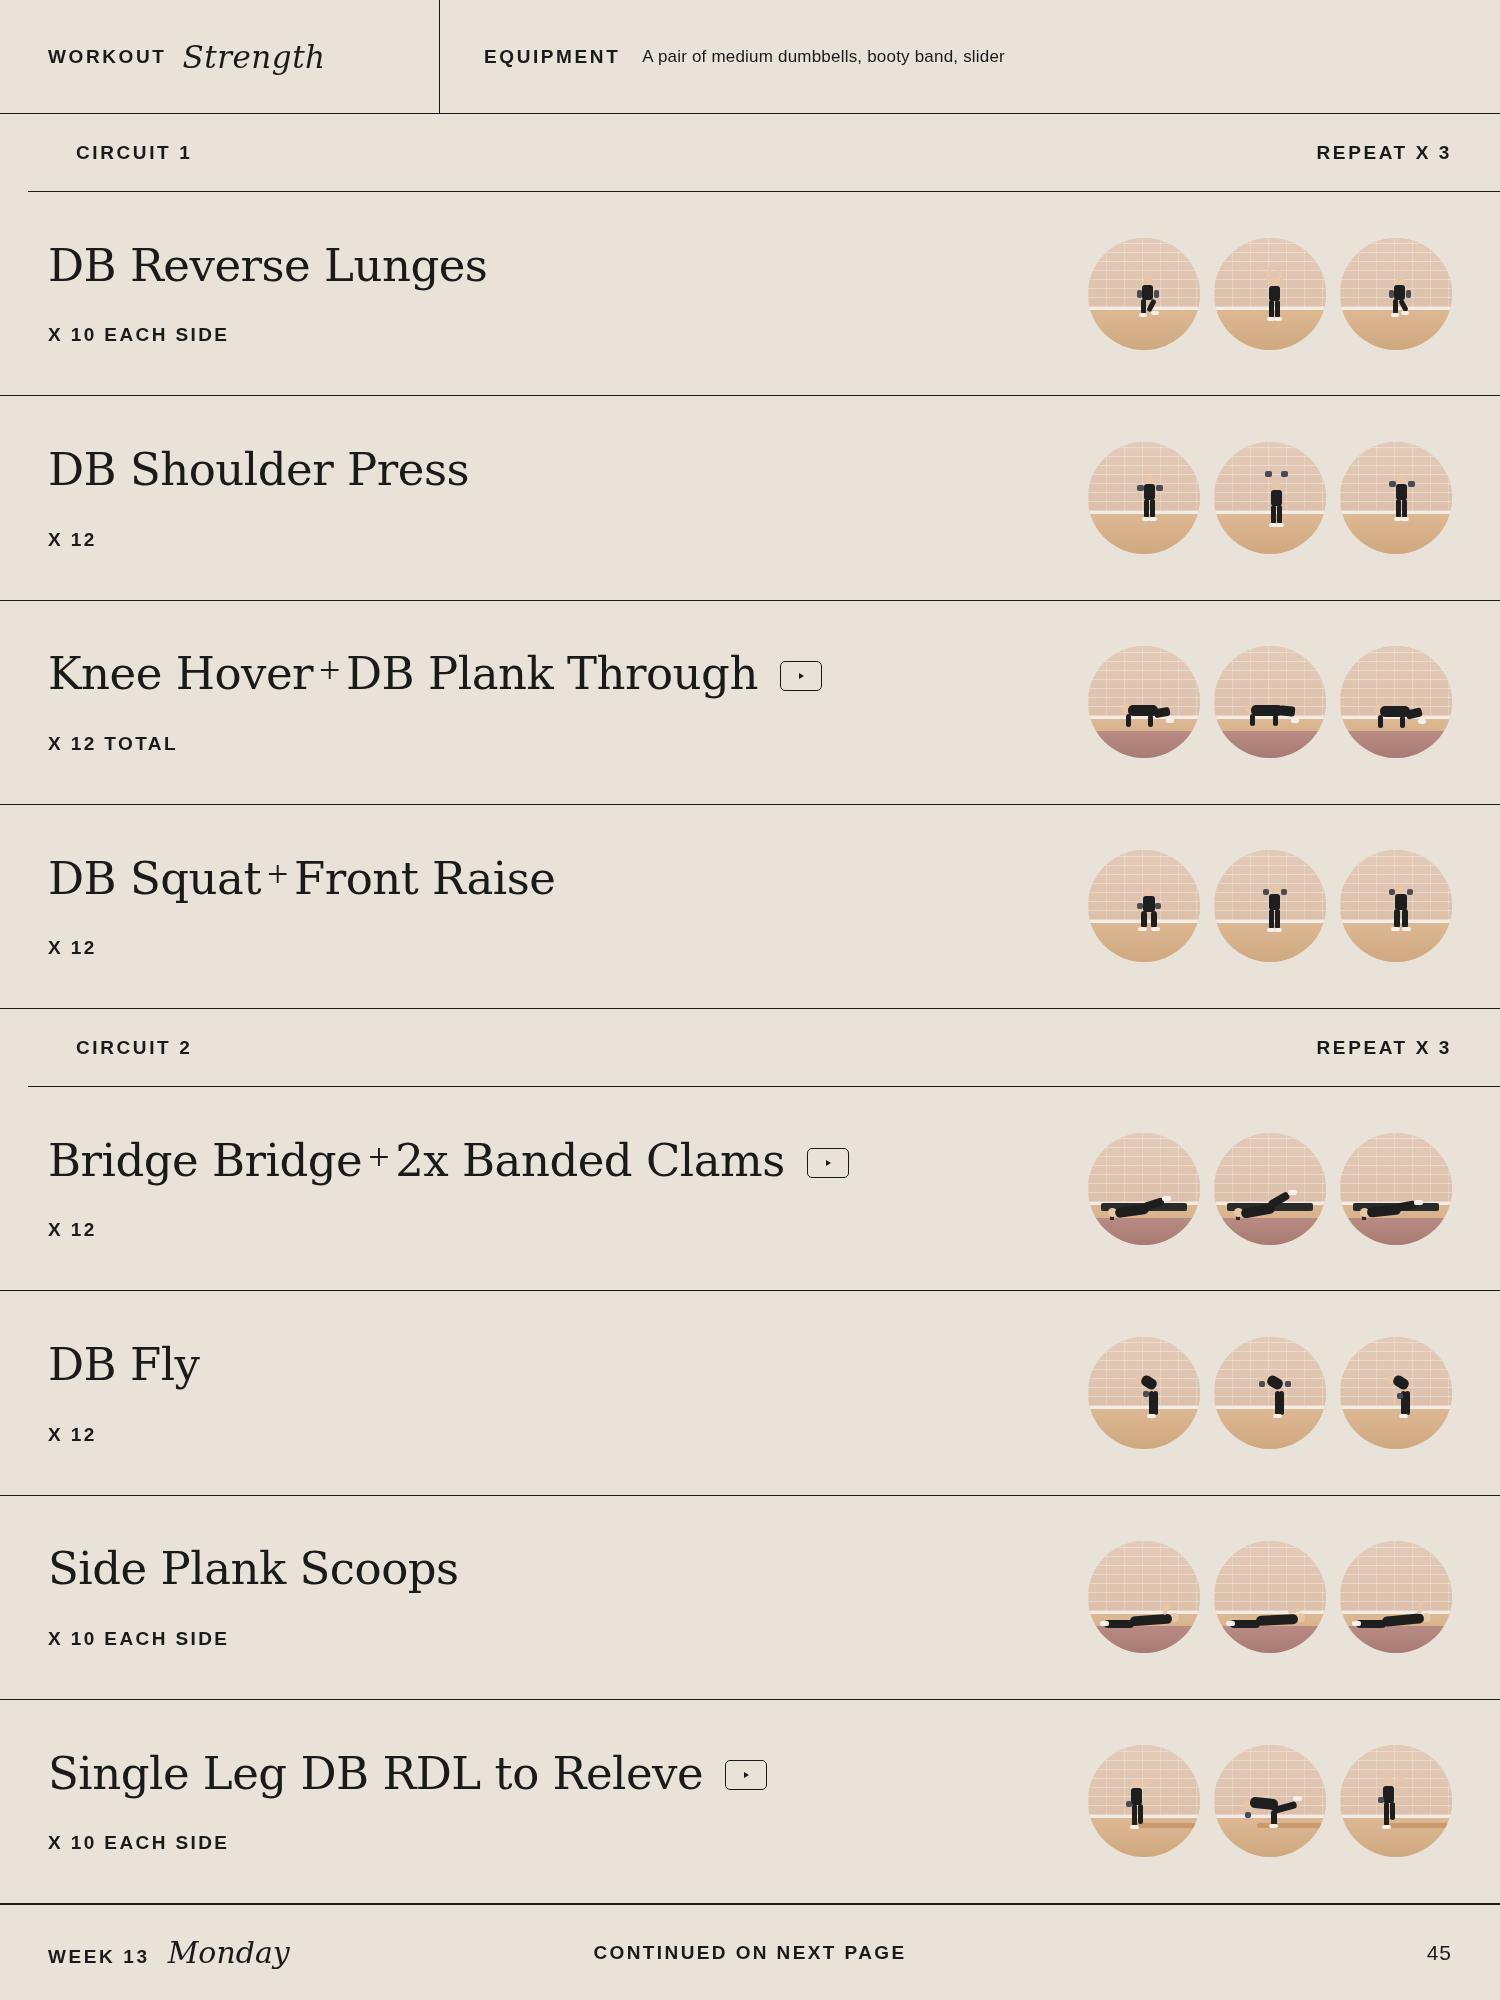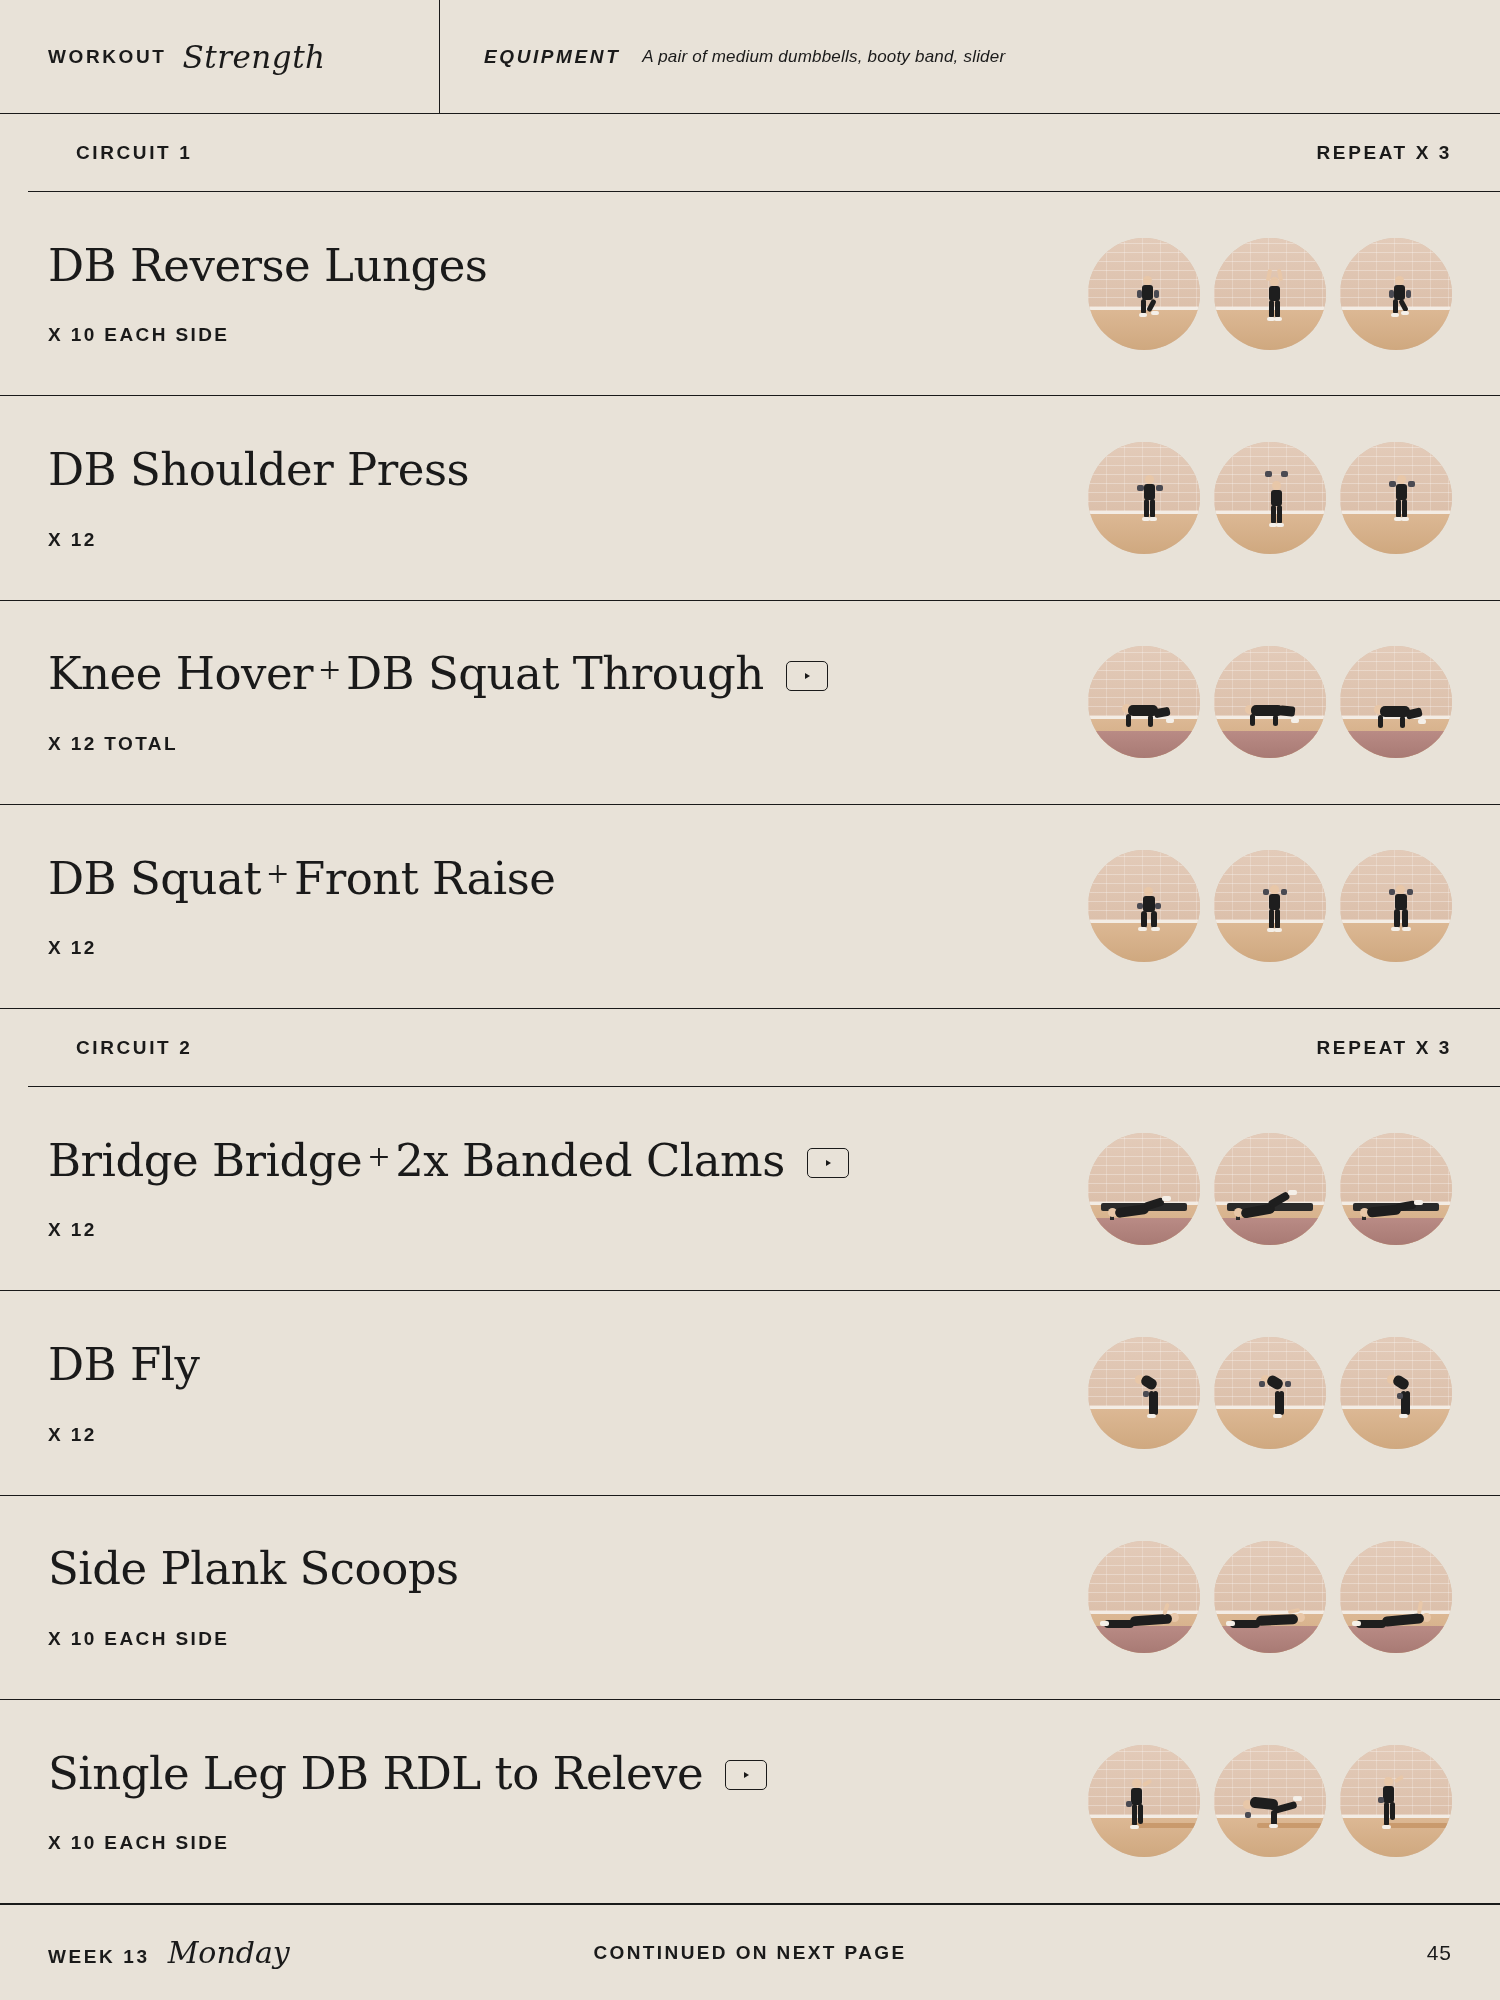--- a/index.html
+++ b/index.html
@@ -48,21 +48,20 @@
     font-size: 31px;
     margin-left: 16px;
     letter-spacing: 0.5px;
   }
   .header-right {
     flex: 1;
     height: 100%;
     display: flex;
     align-items: center;
     padding-left: 44px;
-    font-style: italic;
   }
   .hdr-value {
     font-size: 17px;
     margin-left: 22px;
     letter-spacing: 0.2px;
   }
 
   
   .circuit-bar {
     height: 78px;
@@ -349,21 +348,21 @@
         </div>
       </div>
     </div>
   </div>
 
   <div class="ex-row">
     <div class="ex-left">
       <div class="ex-name">
         <span>Knee Hover</span>
         <span class="plus">+</span>
-        <span>DB Squat Through</span>
+        <span>DB Plank Through</span>
         <span class="play-btn">
           <svg width="16" height="12" viewBox="0 0 16 12" aria-hidden="true">
             <rect x="0.75" y="0.75" width="14.5" height="10.5" rx="2" fill="none" stroke="#1a1a1a" stroke-width="0"></rect>
             <polygon points="6,3 11,6 6,9" fill="#1a1a1a"></polygon>
           </svg>
         </span>
       </div>
       <div class="ex-reps">X 12 TOTAL</div>
     </div>
     <div class="thumbs">

